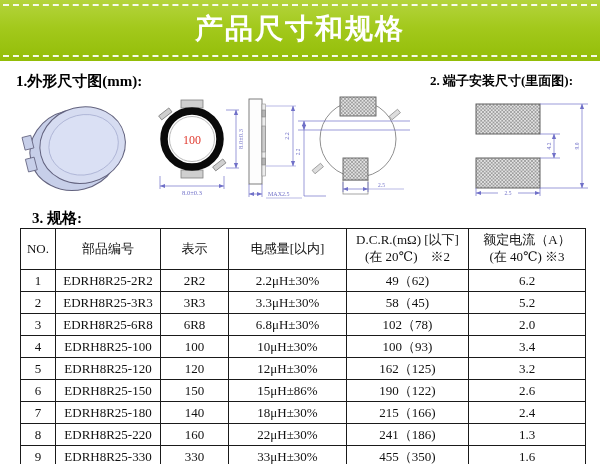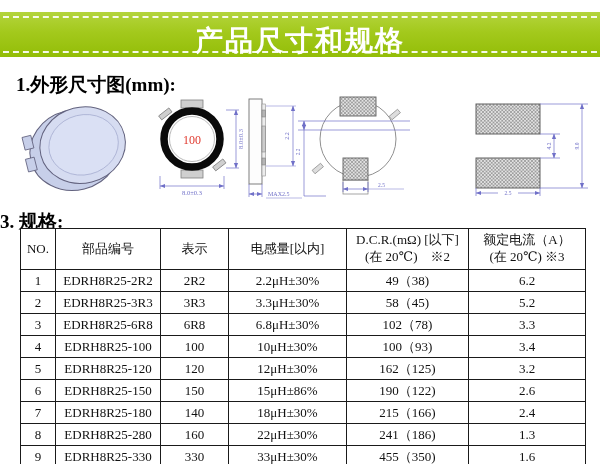--- a/index.html
+++ b/index.html
@@ -1,34 +1,34 @@
 <!DOCTYPE html>
 <html><head>
 <meta charset="utf-8">
 <style>
   html,body{margin:0;padding:0;background:#fff;}
   .page{position:relative;width:600px;height:464px;background:#fff;overflow:hidden;
         font-family:"Liberation Serif","DejaVu Serif",serif;color:#111;}
 
   
-  .banner{position:absolute;left:0;top:12px;width:600px;height:45px;
+  .banner{position:absolute;left:0;top:0;width:600px;height:61px;
           background:linear-gradient(180deg,#b4d43d 0%,#a3c91c 45%,#93bd07 100%);}
   .banner .dash{position:absolute;left:3px;right:3px;height:0;
                 border-top:2px dashed rgba(255,255,255,.9);}
   .banner .dash.top{top:4px;}
   .banner .dash.bot{bottom:4px;}
   .banner h1{margin:0;line-height:57px;text-align:center;color:#fff;
              font-family:"Liberation Sans","DejaVu Sans",sans-serif;
              font-size:28px;font-weight:bold;letter-spacing:2px;}
 
   
-  .sec-label{position:absolute;font-weight:bold;font-size:19px;color:#000;white-space:nowrap;}
+  .sec-label{position:absolute;font-weight:bold;font-size:15px;color:#000;white-space:nowrap;}
   #sec1{left:16px;top:72px;}
   #sec2{left:430px;top:72px;font-size:13px;}
-  #sec3{left:0;top:209px;}
+  #sec3{left:32px;top:209px;}
 
   
   .drw{position:absolute;}
   #drw-3d{left:20px;top:96px;}
   #drw-top{left:146px;top:96px;}
   #drw-side{left:244px;top:96px;}
   #drw-inner{left:296px;top:92px;}
   #drw-pads{left:448px;top:98px;}
   svg text{font-family:"Liberation Serif","DejaVu Serif",serif;}
   .dimtxt{fill:#7070c8;}
@@ -60,20 +60,21 @@
     </defs>
   </svg>
 
   <div class="banner">
     <div class="dash top"></div>
     <div class="dash bot"></div>
     <h1>产品尺寸和规格</h1>
   </div>
 
   <div class="sec-label" id="sec1">1.外形尺寸图(mm):</div>
+  <div class="sec-label" id="sec2">2. 端子安装尺寸(里面图):</div>
   <div class="sec-label" id="sec3">3. 规格:</div>
 
   <svg class="drw" id="drw-3d" width="118" height="102" viewBox="0 0 118 102">
     <g transform="rotate(-14 59 51)">
       <ellipse cx="54" cy="53" rx="45" ry="40" fill="#c7cfe9" stroke="#62627e" stroke-width="1"></ellipse>
       <rect x="6" y="28" width="9" height="13" fill="#c7cfe9" stroke="#62627e" stroke-width="0.8"></rect>
       <rect x="4" y="50" width="9" height="13" fill="#c7cfe9" stroke="#62627e" stroke-width="0.8"></rect>
       <ellipse cx="63" cy="50" rx="43" ry="38" fill="#d6dcf1" stroke="#62627e" stroke-width="1"></ellipse>
       <ellipse cx="64" cy="50" rx="35" ry="30" fill="#dae0f4" stroke="#a9b0d2" stroke-width="0.8"></ellipse>
     </g>
@@ -173,48 +174,48 @@
           <th>NO.</th>
           <th>部品编号</th>
           <th>表示</th>
           <th>电感量[以内]</th>
           <th>
             <div>D.C.R.(mΩ) [以下]</div>
             <div>(在 20℃)　※2</div>
           </th>
           <th>
             <div>额定电流（A）</div>
-            <div>(在 20℃) ※3</div>
+            <div>(在 40℃) ※3</div>
           </th>
         </tr>
       </thead>
       <tbody>
         <tr>
           <td>1</td>
           <td>EDRH8R25-2R2</td>
           <td>2R2</td>
           <td>2.2μH±30%</td>
-          <td>49（38)</td>
+          <td>49（62)</td>
           <td>6.2</td>
         </tr>
         <tr>
           <td>2</td>
           <td>EDRH8R25-3R3</td>
           <td>3R3</td>
           <td>3.3μH±30%</td>
           <td>58（45)</td>
           <td>5.2</td>
         </tr>
         <tr>
           <td>3</td>
           <td>EDRH8R25-6R8</td>
           <td>6R8</td>
           <td>6.8μH±30%</td>
           <td>102（78)</td>
-          <td>3.3</td>
+          <td>2.0</td>
         </tr>
         <tr>
           <td>4</td>
           <td>EDRH8R25-100</td>
           <td>100</td>
           <td>10μH±30%</td>
           <td>100（93)</td>
           <td>3.4</td>
         </tr>
         <tr>
@@ -236,21 +237,21 @@
         <tr>
           <td>7</td>
           <td>EDRH8R25-180</td>
           <td>140</td>
           <td>18μH±30%</td>
           <td>215（166)</td>
           <td>2.4</td>
         </tr>
         <tr>
           <td>8</td>
-          <td>EDRH8R25-280</td>
+          <td>EDRH8R25-220</td>
           <td>160</td>
           <td>22μH±30%</td>
           <td>241（186)</td>
           <td>1.3</td>
         </tr>
         <tr>
           <td>9</td>
           <td>EDRH8R25-330</td>
           <td>330</td>
           <td>33μH±30%</td>

